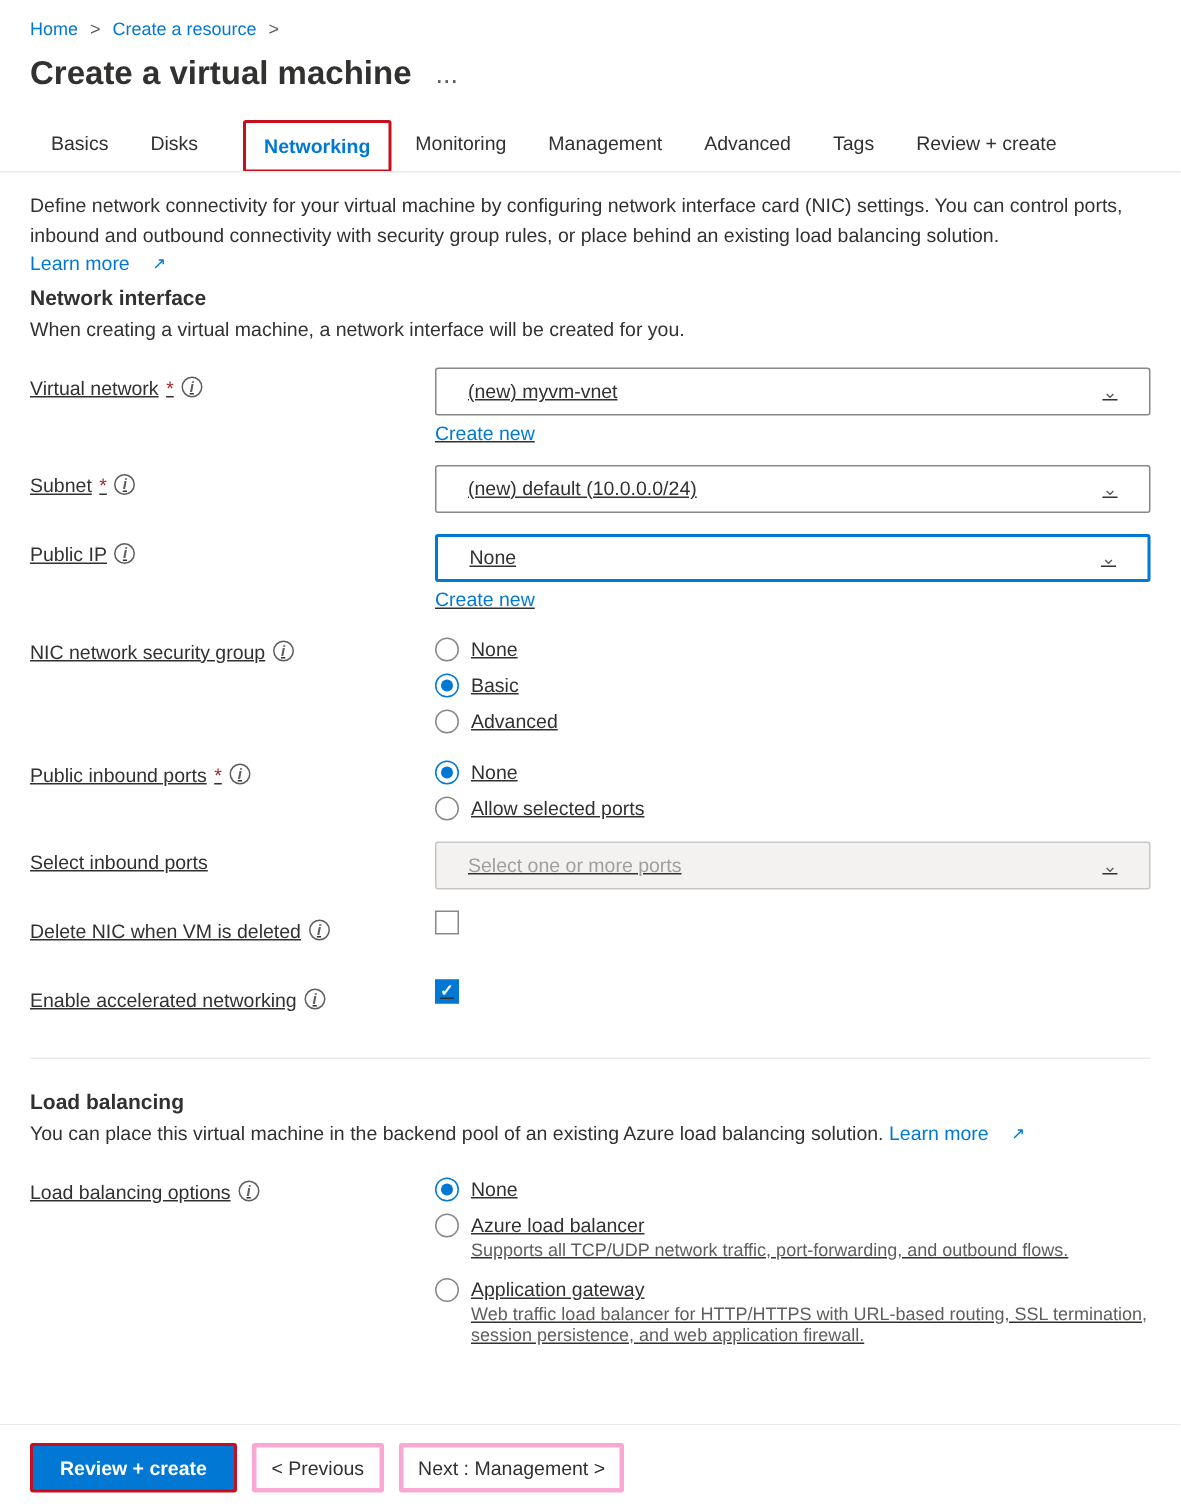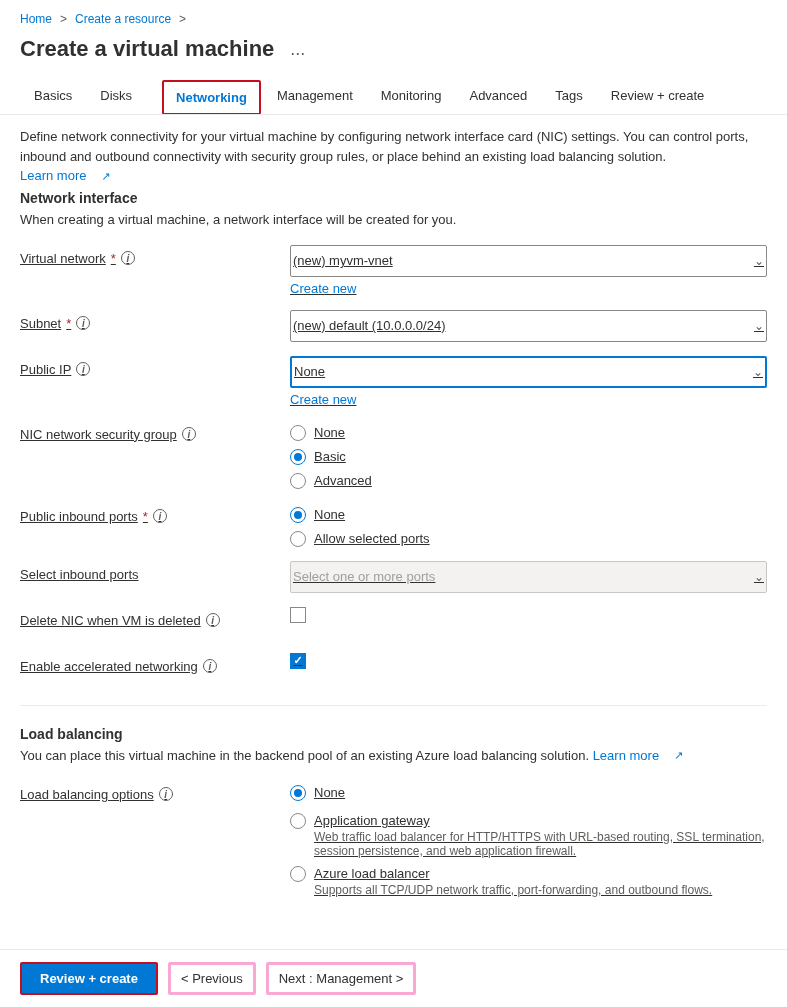--- a/index.html
+++ b/index.html
@@ -104,21 +104,21 @@
       display: flex;
       flex-direction: column;
       gap: 4px;
     }
     .dropdown {
       display: flex;
       align-items: center;
       justify-content: space-between;
       border: 1px solid #8a8886;
       border-radius: 2px;
-      padding: 5px 2px;
+      padding: 5px 21px;
       background: #fff;
       cursor: pointer;
       height: 32px;
       font-size: 13px;
       color: #323130;
       width: 100%;
     }
     .dropdown.focused { border-color: #0078d4; border-width: 2px; }
     .dropdown .chevron {
       color: #605e5c;
@@ -279,22 +279,22 @@
 
 <div class="page-title-row">
   <h1 class="page-title">Create a virtual machine</h1>
   <button class="ellipsis-btn">...</button>
 </div>
 
 <div class="tab-container">
   <span class="tab-item">Basics</span>
   <span class="tab-item">Disks</span>
   <span class="tab-item active-tab">Networking</span>
+  <span class="tab-item">Monitoring</span>
   <span class="tab-item">Management</span>
-  <span class="tab-item">Monitoring</span>
   <span class="tab-item">Advanced</span>
   <span class="tab-item">Tags</span>
   <span class="tab-item">Review + create</span>
 </div>
 
 <div class="description-box">
   <p>Define network connectivity for your virtual machine by configuring network interface card (NIC) settings. You can control ports, inbound and outbound connectivity with security group rules, or place behind an existing load balancing solution.</p>
   <a class="learn-more">
     <span>Learn more</span>
     <span style="font-size:11px;">↗</span>
@@ -450,35 +450,35 @@
       <div class="form-control">
         <div class="radio-group">
 
           <div>
             <label class="radio-item">
               <div class="radio-circle checked"></div>
               <span>None</span>
             </label>
           </div>
 
+          <div>
+            <label class="radio-item">
+              <div class="radio-circle"></div>
+              <span>Azure load balancer</span>
+            </label>
+            <div class="radio-sub-text">Supports all TCP/UDP network traffic, port-forwarding, and outbound flows.</div>
+          </div>
+
           <div style="margin-top:4px;">
             <label class="radio-item">
               <div class="radio-circle"></div>
               <span>Application gateway</span>
             </label>
             <div class="radio-sub-text">Web traffic load balancer for HTTP/HTTPS with URL-based routing, SSL termination, session persistence, and web application firewall.</div>
           </div>
-
-          <div>
-            <label class="radio-item">
-              <div class="radio-circle"></div>
-              <span>Azure load balancer</span>
-            </label>
-            <div class="radio-sub-text">Supports all TCP/UDP network traffic, port-forwarding, and outbound flows.</div>
-          </div>
         </div>
       </div>
     </div>
   </div>
 
 </div>
 
 <div class="footer">
   <button class="btn-primary">Review + create</button>
   <button class="btn-secondary">&lt; Previous</button>

